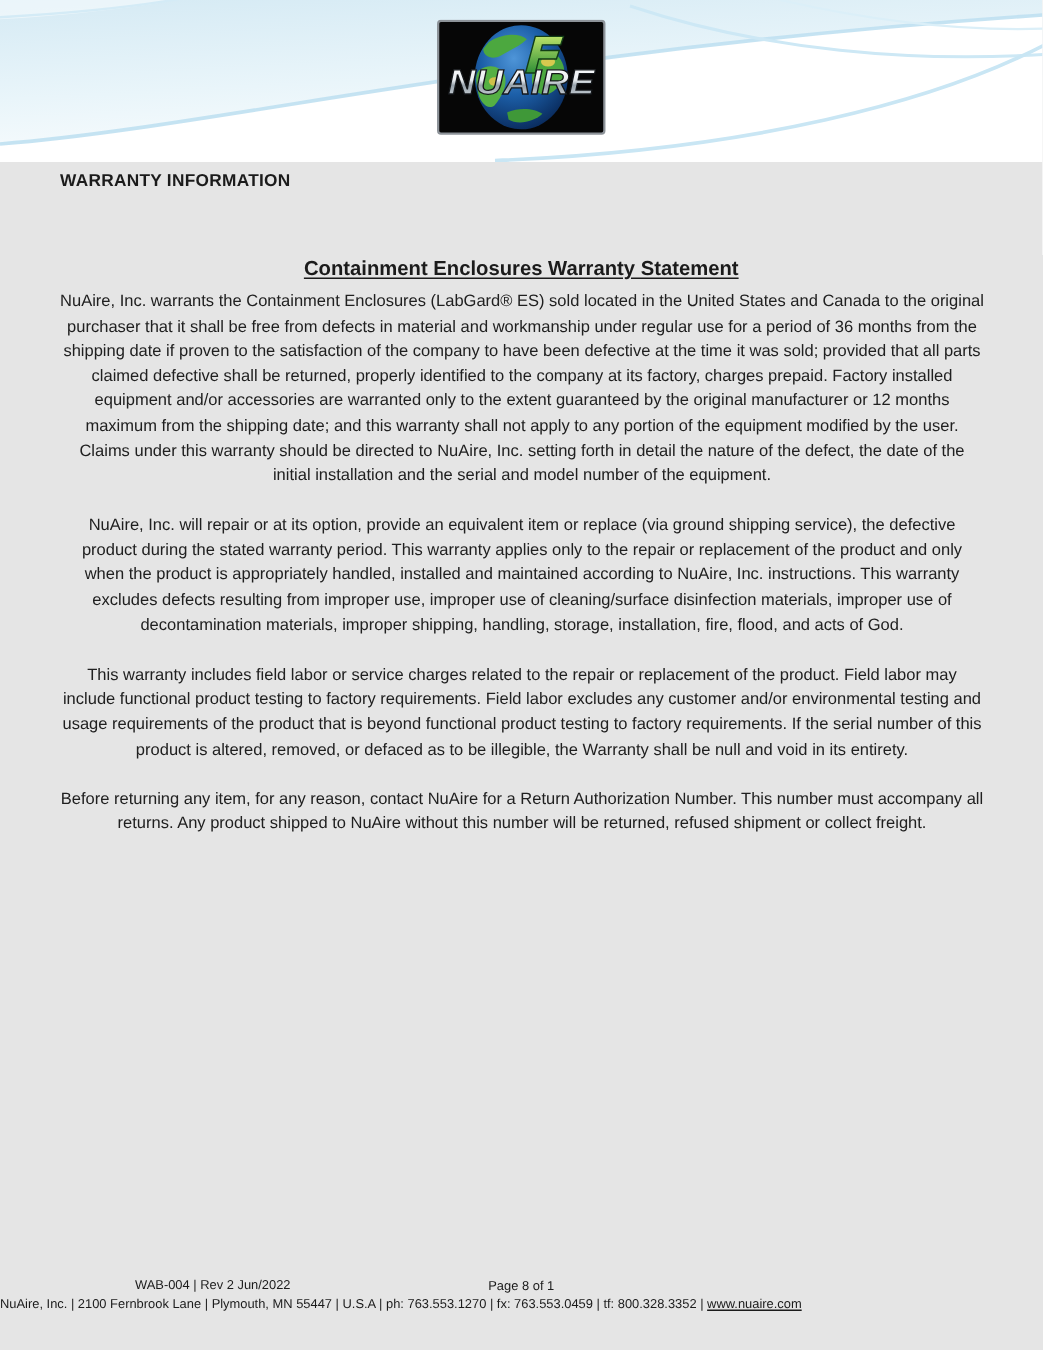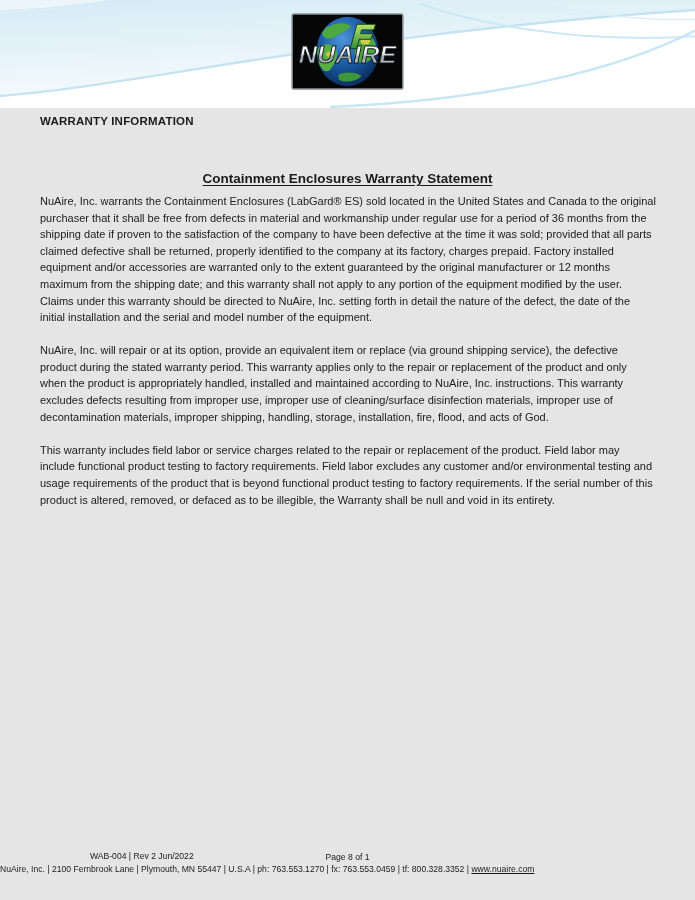--- a/index.html
+++ b/index.html
@@ -51,21 +51,21 @@
     margin-top: 16px;
   }
 
   .body-text {
     position: absolute;
     left: 40px; top: 193px;
     width: 616px;
     color: #202020;
     font-size: 11px;
     line-height: 16.6px;
-    text-align: left;
+    text-align: center;
   }
   .body-text p { margin-bottom: 16.5px; }
 
   .footer {
     position: absolute;
     left: 0; bottom: 0;
     width: 592px;
     height: 52px;
     font-size: 8.6px;
     color: #1b1b1b;
@@ -148,20 +148,21 @@
   </div>
 
   <div class="section-label">WARRANTY INFORMATION</div>
 
   <div class="doc-title">Containment Enclosures Warranty Statement</div>
 
   <div class="body-text">
     <p>NuAire, Inc. warrants the Containment Enclosures (LabGard® ES) sold located in the United States and Canada to the original purchaser that it shall be free from defects in material and workmanship under regular use for a period of 36 months from the shipping date if proven to the satisfaction of the company to have been defective at the time it was sold; provided that all parts claimed defective shall be returned, properly identified to the company at its factory, charges prepaid. Factory installed equipment and/or accessories are warranted only to the extent guaranteed by the original manufacturer or 12 months maximum from the shipping date; and this warranty shall not apply to any portion of the equipment modified by the user. Claims under this warranty should be directed to NuAire, Inc. setting forth in detail the nature of the defect, the date of the initial installation and the serial and model number of the equipment.</p>
     <p>NuAire, Inc. will repair or at its option, provide an equivalent item or replace (via ground shipping service), the defective product during the stated warranty period. This warranty applies only to the repair or replacement of the product and only when the product is appropriately handled, installed and maintained according to NuAire, Inc. instructions. This warranty excludes defects resulting from improper use, improper use of cleaning/surface disinfection materials, improper use of decontamination materials, improper shipping, handling, storage, installation, fire, flood, and acts of God.</p>
     <p>This warranty includes field labor or service charges related to the repair or replacement of the product. Field labor may include functional product testing to factory requirements. Field labor excludes any customer and/or environmental testing and usage requirements of the product that is beyond functional product testing to factory requirements. If the serial number of this product is altered, removed, or defaced as to be illegible, the Warranty shall be null and void in its entirety.</p>
+    <p>Before returning any item, for any reason, contact NuAire for a Return Authorization Number. This number must accompany all returns. Any product shipped to NuAire without this number will be returned, refused shipment or collect freight.</p>
   </div>
 
   <div class="footer">
     <div class="footer-line1">
       <span class="doc-ref">WAB-004 | Rev 2  Jun/2022</span>
       <span class="page-info">Page 8 of 1</span>
     </div>
     <div class="footer-line2">
       <span>NuAire, Inc.  | 2100 Fernbrook Lane  |  Plymouth, MN 55447  |  U.S.A  |  ph: 763.553.1270  |  fx: 763.553.0459  |  tf: 800.328.3352  |  </span><a href="#">www.nuaire.com</a>
     </div>

